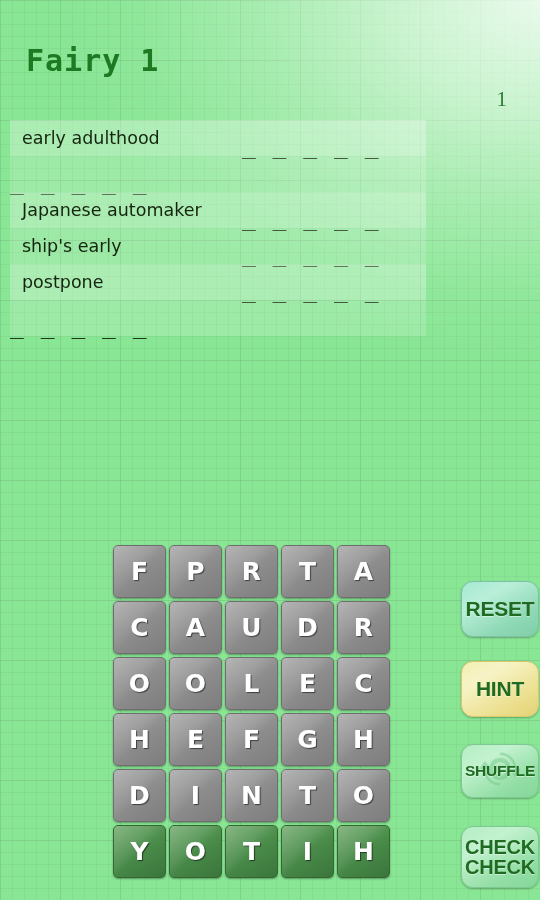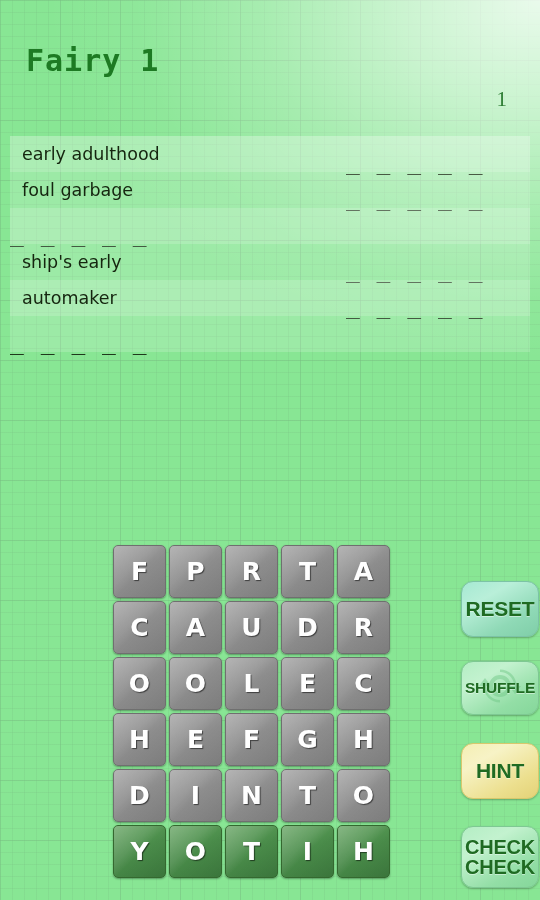--- a/index.html
+++ b/index.html
@@ -69,22 +69,22 @@
     font-family: "Liberation Serif", serif;
     font-size: 21px;
     color: #2b7a31;
     line-height: 1;
   }
 
   
   #clue-list {
     position: absolute;
     left: 10px;
-    top: 136px;
-    width: 520px;
+    top: 120px;
+    width: 416px;
   }
   .clue-row {
     position: relative;
     height: 36px;
     background: rgba(255,255,255,0.30);
     display: flex;
     align-items: center;
     justify-content: space-between;
   }
   .clue-row:nth-child(even) {
@@ -231,32 +231,32 @@
   <div id="puzzle-title">Fairy 1</div>
 
   <div id="level-counter">1</div>
 
   <div id="clue-list">
       <div class="clue-row">
         <span class="clue-text">early adulthood</span>
         <span class="clue-blank">_ _ _ _ _</span>
       </div>
       <div class="clue-row">
-        <span class="clue-text">foul garbage</span>
-        <span class="clue-blank">_ _ _ _ _</span>
-      </div>
-      <div class="clue-row">
+        <span class="clue-blank">_ _ _ _ _</span>
+      </div>
+      <div class="clue-row">
+        <span class="clue-text">Japanese automaker</span>
         <span class="clue-blank">_ _ _ _ _</span>
       </div>
       <div class="clue-row">
         <span class="clue-text">ship's early</span>
         <span class="clue-blank">_ _ _ _ _</span>
       </div>
       <div class="clue-row">
-        <span class="clue-text">automaker</span>
+        <span class="clue-text">postpone</span>
         <span class="clue-blank">_ _ _ _ _</span>
       </div>
       <div class="clue-row">
         <span class="clue-blank">_ _ _ _ _</span>
       </div>
     </div>
 
   <div id="letter-grid">
       <div class="tile gray">F</div>
       <div class="tile gray">P</div>
@@ -289,36 +289,36 @@
       <div class="tile green">I</div>
       <div class="tile green">H</div>
     </div>
 
   <div id="action-buttons">
 
     <div class="action-btn" id="btn-reset">
       <span class="btn-label">RESET</span>
     </div>
 
+    <div class="action-btn" id="btn-hint">
+      <span class="btn-label">HINT</span>
+    </div>
+
     <div class="action-btn" id="btn-shuffle">
       <span class="shuffle-icon">
         <svg width="42" height="42" viewBox="0 0 42 42">
           <path d="M21 7 A14 14 0 0 1 35 21 L30 21 L36 29 L42 21 L37.5 21
                    A16.5 16.5 0 0 0 21 4.5 Z" fill="#6ec584"></path>
           <path d="M21 35 A14 14 0 0 1 7 21 L12 21 L6 13 L0 21 L4.5 21
                    A16.5 16.5 0 0 0 21 37.5 Z" fill="#6ec584"></path>
           <circle cx="21" cy="21" r="9" fill="none" stroke="#6ec584" stroke-width="4"></circle>
         </svg>
       </span>
       <span class="btn-label">SHUFFLE</span>
     </div>
 
-    <div class="action-btn" id="btn-hint">
-      <span class="btn-label">HINT</span>
-    </div>
-
     <div class="action-btn" id="btn-check">
       <span class="btn-label">CHECK</span>
       <span class="btn-label">CHECK</span>
     </div>
 
   </div>
 </div>
 
 </body></html>

